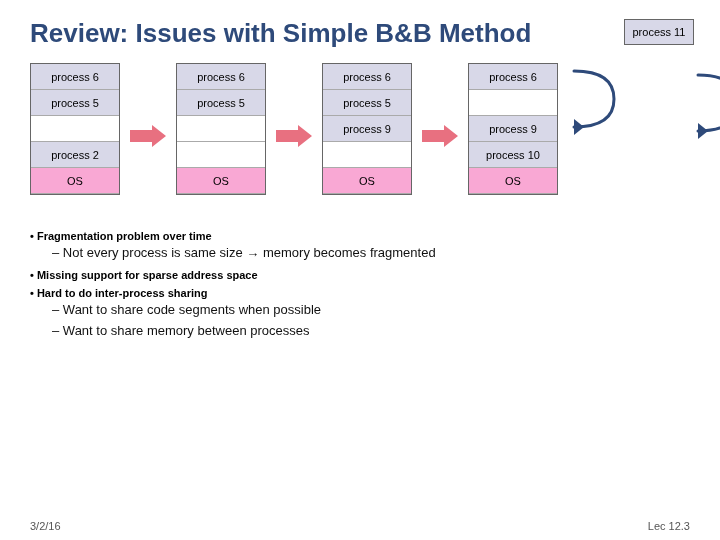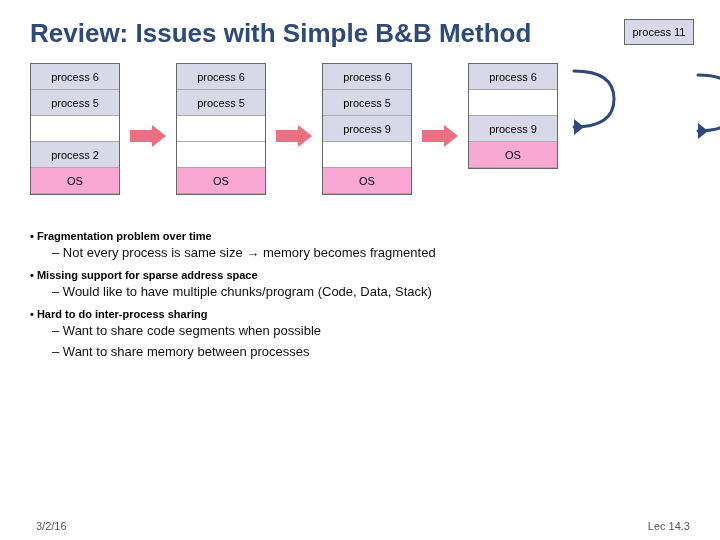--- a/index.html
+++ b/index.html
@@ -95,21 +95,21 @@
       font-size: 13px;
       color: #111;
       margin-left: 22px;
       margin-bottom: 2px;
       line-height: 1.45;
     }
 
     .footer {
       position: absolute;
       bottom: 8px;
-      left: 36px;
+      left: 30px;
       right: 30px;
       display: flex;
       justify-content: space-between;
       font-size: 11px;
       color: #555;
     }
 
     
     .arrow-container {
       display: flex;
@@ -176,20 +176,21 @@
       <svg width="36" height="22" viewBox="0 0 36 22">
         <polygon points="0,5 22,5 22,0 36,11 22,22 22,17 0,17" fill="#e87080"></polygon>
       </svg>
     </div>
 
     <div class="mem-col-wrapper">
       <div class="mem-col">
         <div class="mem-block process6">process 6</div>
         <div class="mem-block empty"></div>
         <div class="mem-block process9">process 9</div>
+        <div class="mem-block process10">process 10</div>
         <div class="mem-block os">OS</div>
       </div>
     </div>
 
     <div style="display:flex; flex-direction:row; align-items:flex-start; margin-left:4px; position:relative; height:155px;">
 
       <svg width="48" height="72" viewBox="0 0 48 72" style="margin-left:0;">
         <path d="M4,8 Q44,8 44,36 Q44,64 4,64" stroke="#2e4a7a" stroke-width="3" fill="none" stroke-linecap="round"></path>
         <polygon points="4,56 4,72 14,64" fill="#2e4a7a"></polygon>
       </svg>
@@ -203,26 +204,25 @@
     </div>
 
   </div>
 
   <div class="bullets">
 
     <div class="bullet-main">• Fragmentation problem over time</div>
     <div class="bullet-sub">– Not every process is same size → memory becomes fragmented</div>
 
     <div class="bullet-main">• Missing support for sparse address space</div>
-    <div class="bullet-sub">– Would like to have multiple chunks/program (Code, Data, Stack)</div>
 
     <div class="bullet-main">• Hard to do inter-process sharing</div>
     <div class="bullet-sub">– Want to share code segments when possible</div>
     <div class="bullet-sub">– Want to share memory between processes</div>
 
   </div>
 
   <div class="footer">
     <span>3/2/16</span>
     <span></span>
-    <span>Lec 14.3</span>
+    <span>Lec 12.3</span>
   </div>
 </div>
 
 </body></html>

